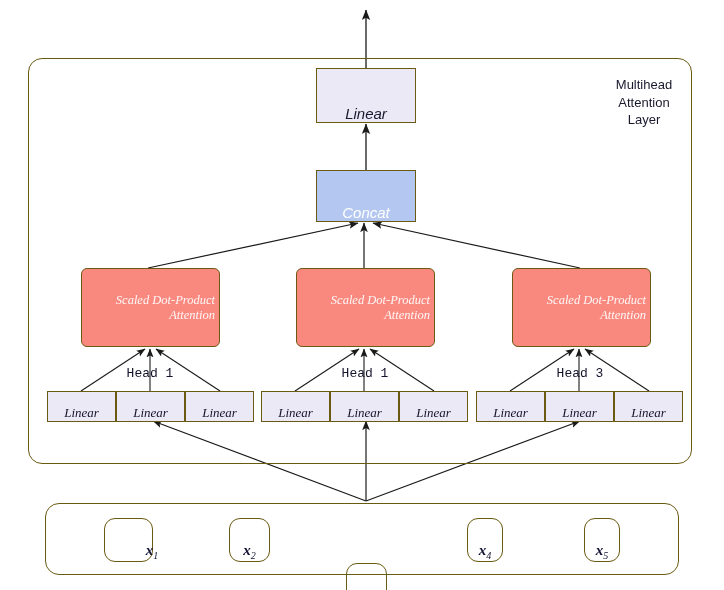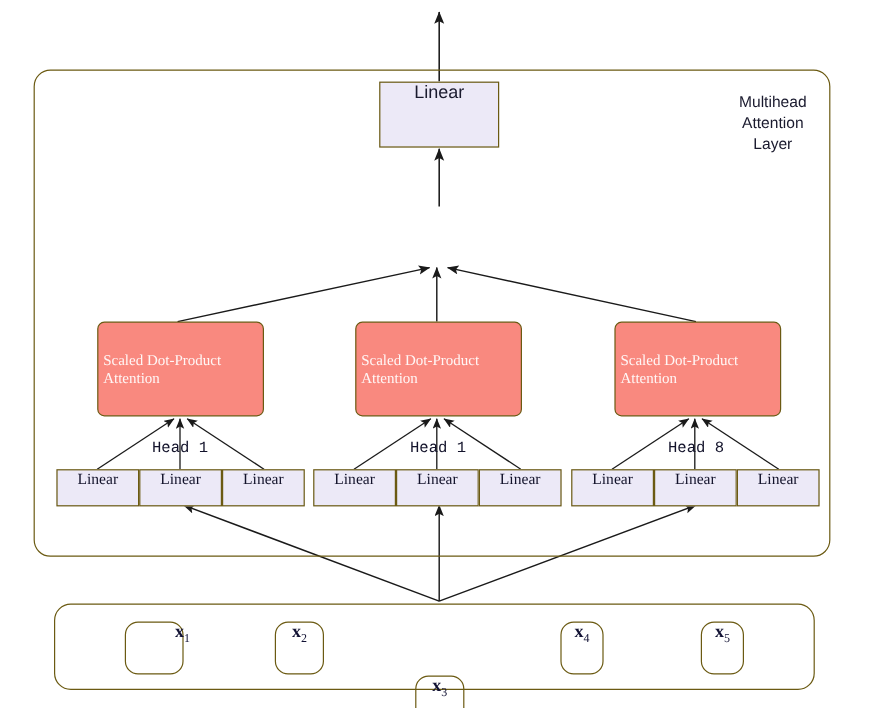--- a/index.html
+++ b/index.html
@@ -24,24 +24,25 @@
     position: absolute;
     left: 0; top: 0;
     width: 724px;
     height: 590px;
     pointer-events: none;
   }
   .node {
     position: absolute;
     box-sizing: border-box;
     display: flex;
-    align-items: flex-start;
+    align-items: flex-end;
     justify-content: center;
     text-align: center;
     line-height: 1.15;
+    font-style: italic;
   }
   .container-box {
     position: absolute;
     box-sizing: border-box;
     border: 1.2px solid #6b5a12;
     border-radius: 14px;
     background: transparent;
   }
   .linear-box {
     background: #ece9f7;
@@ -145,20 +146,23 @@
   <div class="container-box" style="left:28px; top:58px; width:664px; height:406px;"></div>
 
   <div class="side-label" style="left:592px; top:76px; width:104px;">Multihead
 Attention
 Layer</div>
 
   <div class="node big-linear" style="left:316px; top:68px; width:100px; height:55px;">
     <span>Linear</span>
   </div>
 
+  <div class="node concat-box" style="left:316px; top:170px; width:100px; height:52px;">
+    <span>Concat</span>
+  </div>
 
   <div class="node attn-box" style="left:81px; top:268px; width:139px; height:79px; flex-direction:column;">
     <span>Scaled Dot-Product</span>
     <span>Attention</span>
   </div>
 
   <div class="plain-label" style="left:110px; top:366px; width:80px;">Head 1</div>
 
   <div class="node linear-box" style="left:47px; top:391px; width:69px; height:31px;">
     <span>Linear</span>
@@ -185,21 +189,21 @@
   </div>
   <div class="node linear-box" style="left:399px; top:391px; width:69px; height:31px;">
     <span>Linear</span>
   </div>
 
   <div class="node attn-box" style="left:512px; top:268px; width:139px; height:79px; flex-direction:column;">
     <span>Scaled Dot-Product</span>
     <span>Attention</span>
   </div>
 
-  <div class="plain-label" style="left:540px; top:366px; width:80px;">Head 8</div>
+  <div class="plain-label" style="left:540px; top:366px; width:80px;">Head 3</div>
 
   <div class="node linear-box" style="left:476px; top:391px; width:69px; height:31px;">
     <span>Linear</span>
   </div>
   <div class="node linear-box" style="left:545px; top:391px; width:69px; height:31px;">
     <span>Linear</span>
   </div>
   <div class="node linear-box" style="left:614px; top:391px; width:69px; height:31px;">
     <span>Linear</span>
   </div>

